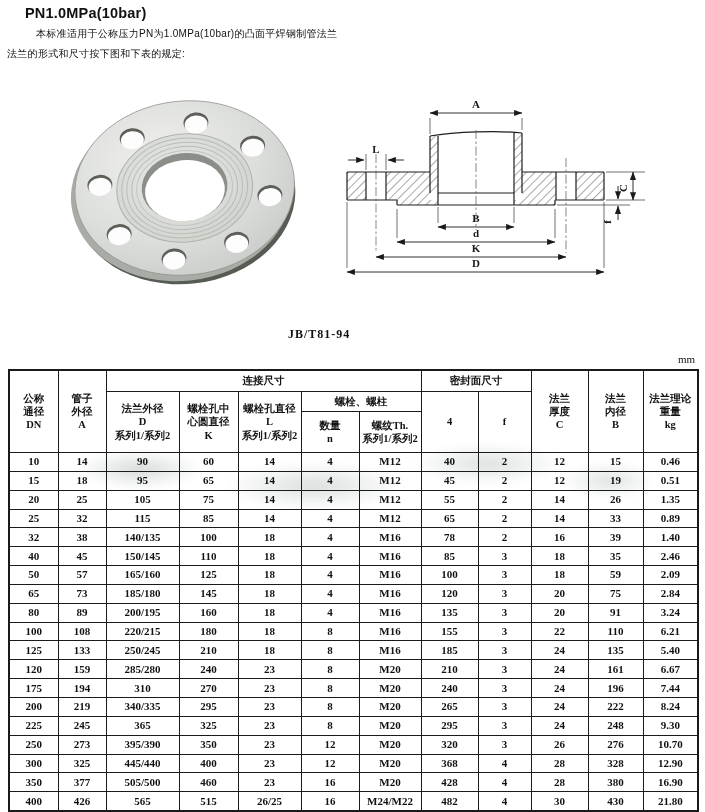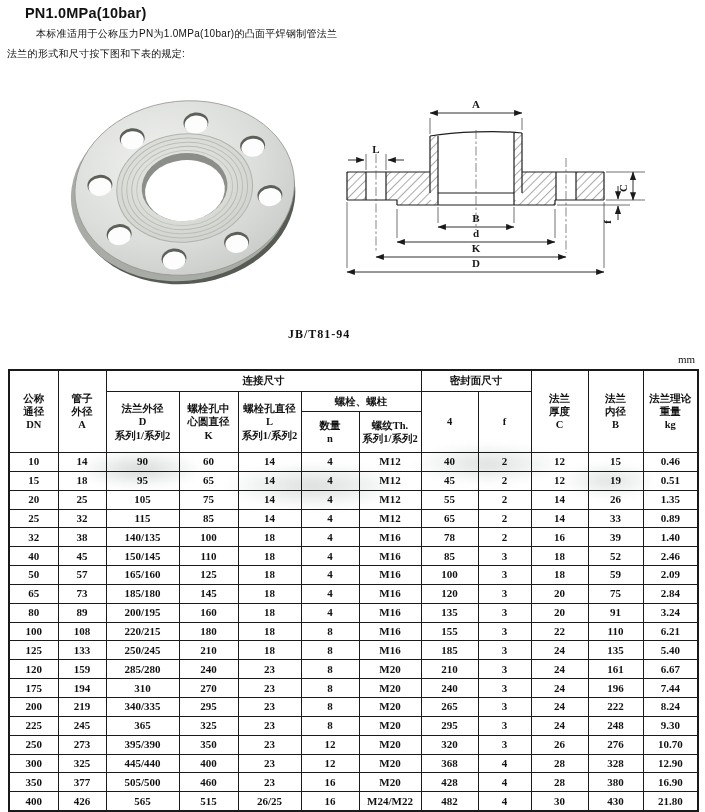--- a/index.html
+++ b/index.html
@@ -344,21 +344,21 @@
         <td>40</td>
         <td>45</td>
         <td>150/145</td>
         <td>110</td>
         <td>18</td>
         <td>4</td>
         <td>M16</td>
         <td>85</td>
         <td>3</td>
         <td>18</td>
-        <td>52</td>
+        <td>35</td>
         <td>2.46</td>
       </tr>
       <tr>
         <td>50</td>
         <td>57</td>
         <td>165/160</td>
         <td>125</td>
         <td>18</td>
         <td>4</td>
         <td>M16</td>

